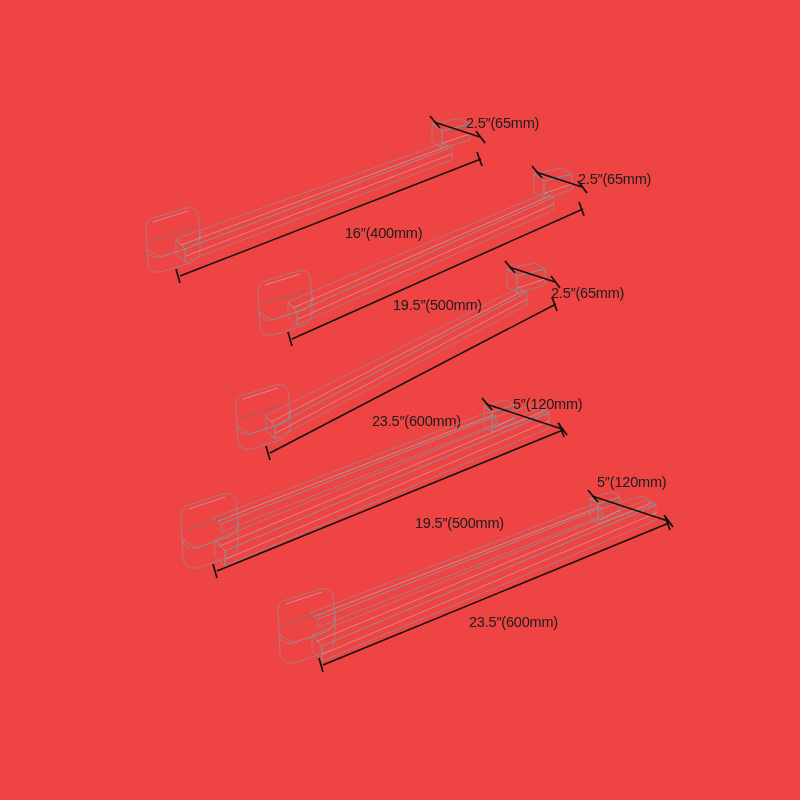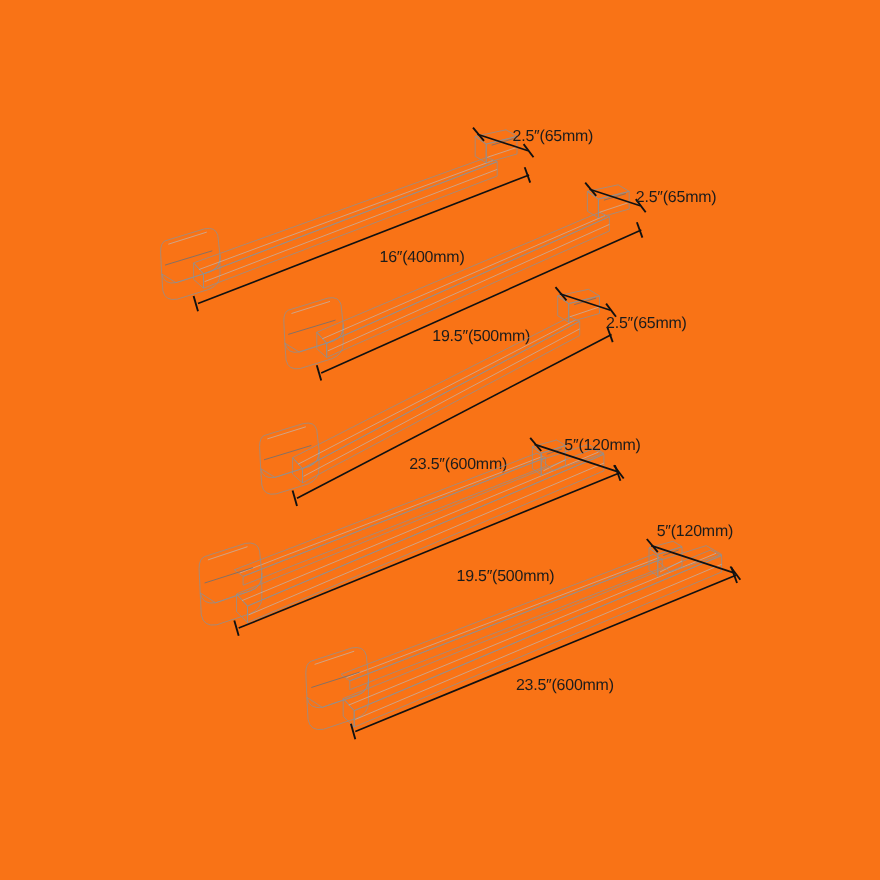--- a/index.html
+++ b/index.html
@@ -10,21 +10,21 @@
   body {
     width: 800px;
     height: 800px;
     overflow: hidden;
     font-family: "Liberation Sans", sans-serif;
   }
   #stage {
     position: relative;
     width: 800px;
     height: 800px;
-    background: #f97316;
+    background: #ef4444;
   }
   #diagram {
     position: absolute;
     inset: 0;
     width: 800px;
     height: 800px;
   }
   .dim-label {
     font-family: "Liberation Sans", sans-serif;
     font-size: 14.5px;

